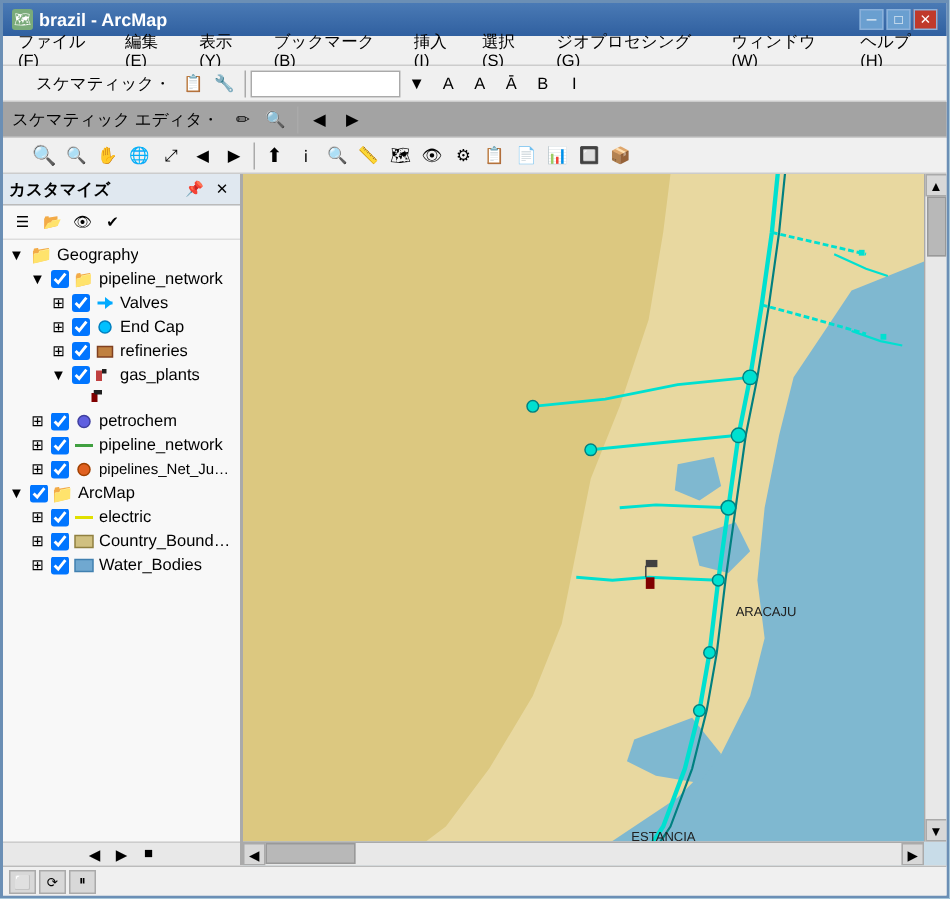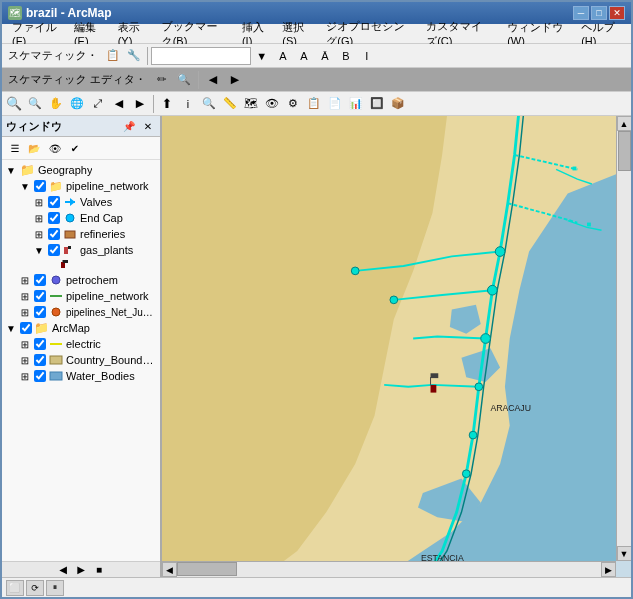--- a/index.html
+++ b/index.html
@@ -14,21 +14,21 @@
     .title-text { font-size: 12px; font-weight: bold; color: white; }
     .title-controls { display: flex; gap: 2px; }
     .title-btn { width: 16px; height: 14px; background: #6a9fd0; border: 1px solid #8ab0da; color: white; font-size: 9px; display: flex; align-items: center; justify-content: center; cursor: pointer; }
     .title-btn.close { background: #c0392b; }
 
     
     .menu-bar { background: #f0f0f0; height: 20px; display: flex; align-items: center; padding: 0 4px; border-bottom: 1px solid #ccc; flex-shrink: 0; gap: 2px; }
     .menu-item { padding: 1px 6px; font-size: 11px; cursor: pointer; }
 
     
-    .toolbar { background: #f0f0f0; height: 24px; display: flex; align-items: center; padding: 0 2px; border-bottom: 1px solid #ccc; flex-shrink: 0; gap: 1px; }
+    .toolbar { background: #f0f0f0; height: 24px; display: flex; align-items: center; padding: 0 18px; border-bottom: 1px solid #ccc; flex-shrink: 0; gap: 1px; }
     .toolbar-btn { width: 20px; height: 20px; background: transparent; border: 1px solid transparent; display: flex; align-items: center; justify-content: center; cursor: pointer; font-size: 11px; }
     .toolbar-separator { width: 1px; height: 18px; background: #aaa; margin: 0 2px; }
     .toolbar-input { height: 18px; font-size: 10px; border: 1px solid #aaa; background: white; padding: 0 4px; width: 120px; }
 
     
     .toolbar2 { background: #a3a3a3; height: 24px; display: flex; align-items: center; padding: 0 2px; border-bottom: 1px solid #ccc; flex-shrink: 0; gap: 2px; }
 
     
     .main-area { display: flex; flex: 1; overflow: hidden; }
 
@@ -101,21 +101,20 @@
   </div>
 
   <div class="menu-bar">
     <span class="menu-item">ファイル(F)</span>
     <span class="menu-item">編集(E)</span>
     <span class="menu-item">表示(Y)</span>
     <span class="menu-item">ブックマーク(B)</span>
     <span class="menu-item">挿入(I)</span>
     <span class="menu-item">選択(S)</span>
     <span class="menu-item">ジオプロセシング(G)</span>
-    <span class="menu-item">カスタマイズ(C)</span>
     <span class="menu-item">ウィンドウ(W)</span>
     <span class="menu-item">ヘルプ(H)</span>
   </div>
 
   <div class="toolbar">
     <span style="font-size:11px;padding:0 4px;">スケマティック・</span>
     <div class="toolbar-btn">📋</div>
     <div class="toolbar-btn">🔧</div>
     <div class="toolbar-separator"></div>
     <input class="toolbar-input" value="" style="width: 100px;">
@@ -156,21 +155,21 @@
     <div class="toolbar-btn">📄</div>
     <div class="toolbar-btn">📊</div>
     <div class="toolbar-btn">🔲</div>
     <div class="toolbar-btn">📦</div>
   </div>
 
   <div class="main-area">
 
     <div class="contents-panel">
       <div class="contents-header">
-        <span class="contents-title">ウィンドウ</span>
+        <span class="contents-title">カスタマイズ</span>
         <div class="contents-actions">
           <span class="panel-btn">📌</span>
           <span class="panel-btn">✕</span>
         </div>
       </div>
 
       <div class="tree-toolbar">
         <button class="tree-btn">☰</button>
         <button class="tree-btn">📂</button>
         <button class="tree-btn">👁</button>

